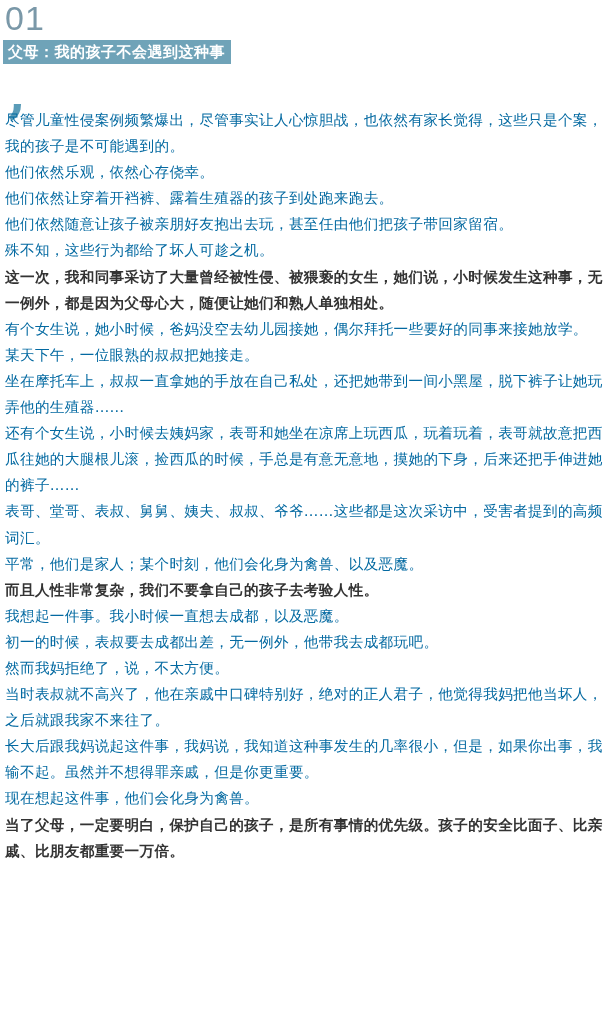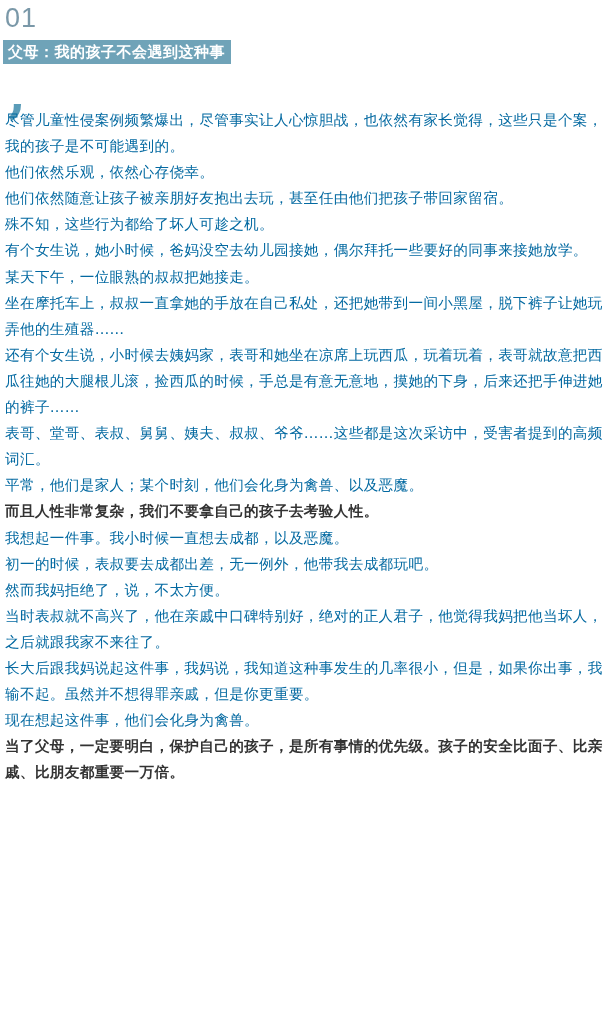--- a/index.html
+++ b/index.html
@@ -13,21 +13,21 @@
       overflow: hidden;
       position: relative;
       font-family: "DejaVu Sans", "Liberation Sans", sans-serif;
       color: #3f3f3f;
     }
     .section-number {
       position: absolute;
       left: 5px;
       top: 2px;
       font-family: "Liberation Sans", "DejaVu Sans", sans-serif;
-      font-size: 27px;
+      font-size: 34px;
       color: #7a98a8;
       letter-spacing: 1px;
       line-height: 32px;
     }
     .section-title {
       position: absolute;
       left: 3px;
       top: 40px;
       height: 24px;
       padding: 0 6px 0 5px;
@@ -70,22 +70,24 @@
 </head>
 <body>
 
 <div class="section-number">01</div>
 <div class="section-title">父母：我的孩子不会遇到这种事</div>
 <div class="quote-mark">,</div>
 
 <div class="article">
   <p class="para">尽管儿童性侵案例频繁爆出，尽管事实让人心惊胆战，也依然有家长觉得，这些只是个案，我的孩子是不可能遇到的。</p>
   <p class="para">他们依然乐观，依然心存侥幸。</p>
+  <p class="para">他们依然让穿着开裆裤、露着生殖器的孩子到处跑来跑去。</p>
   <p class="para">他们依然随意让孩子被亲朋好友抱出去玩，甚至任由他们把孩子带回家留宿。</p>
   <p class="para">殊不知，这些行为都给了坏人可趁之机。</p>
+  <p class="para bold">这一次，我和同事采访了大量曾经被性侵、被猥亵的女生，她们说，小时候发生这种事，无一例外，都是因为父母心大，随便让她们和熟人单独相处。</p>
   <p class="para">有个女生说，她小时候，爸妈没空去幼儿园接她，偶尔拜托一些要好的同事来接她放学。</p>
   <p class="para">某天下午，一位眼熟的叔叔把她接走。</p>
   <p class="para">坐在摩托车上，叔叔一直拿她的手放在自己私处，还把她带到一间小黑屋，脱下裤子让她玩弄他的生殖器……</p>
   <p class="para">还有个女生说，小时候去姨妈家，表哥和她坐在凉席上玩西瓜，玩着玩着，表哥就故意把西瓜往她的大腿根儿滚，捡西瓜的时候，手总是有意无意地，摸她的下身，后来还把手伸进她的裤子……</p>
   <p class="para">表哥、堂哥、表叔、舅舅、姨夫、叔叔、爷爷……这些都是这次采访中，受害者提到的高频词汇。</p>
   <p class="para">平常，他们是家人；某个时刻，他们会化身为禽兽、以及恶魔。</p>
   <p class="para bold">而且人性非常复杂，我们不要拿自己的孩子去考验人性。</p>
   <p class="para">我想起一件事。我小时候一直想去成都，以及恶魔。</p>
   <p class="para">初一的时候，表叔要去成都出差，无一例外，他带我去成都玩吧。</p>
   <p class="para">然而我妈拒绝了，说，不太方便。</p>

